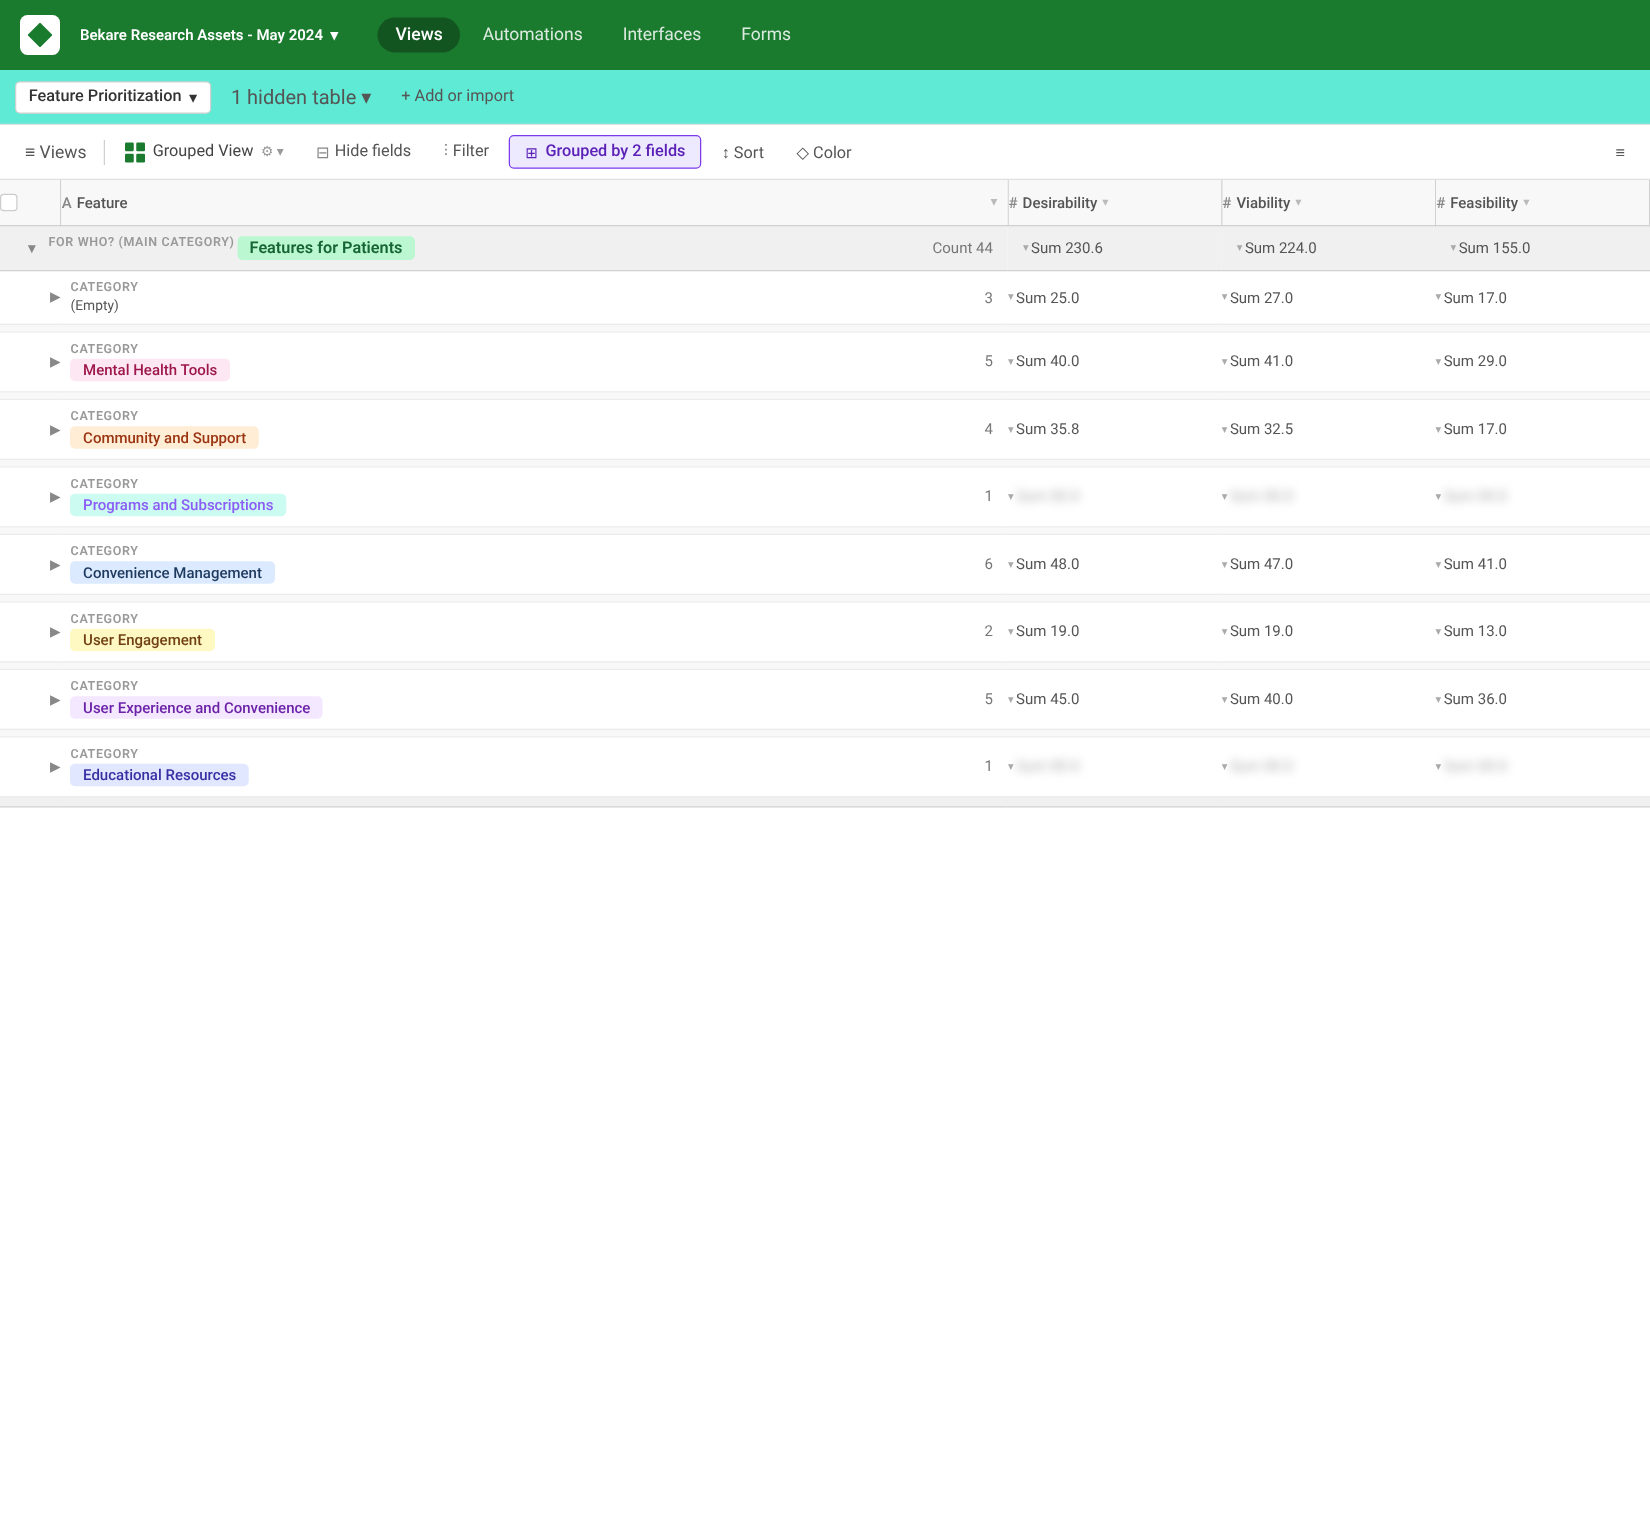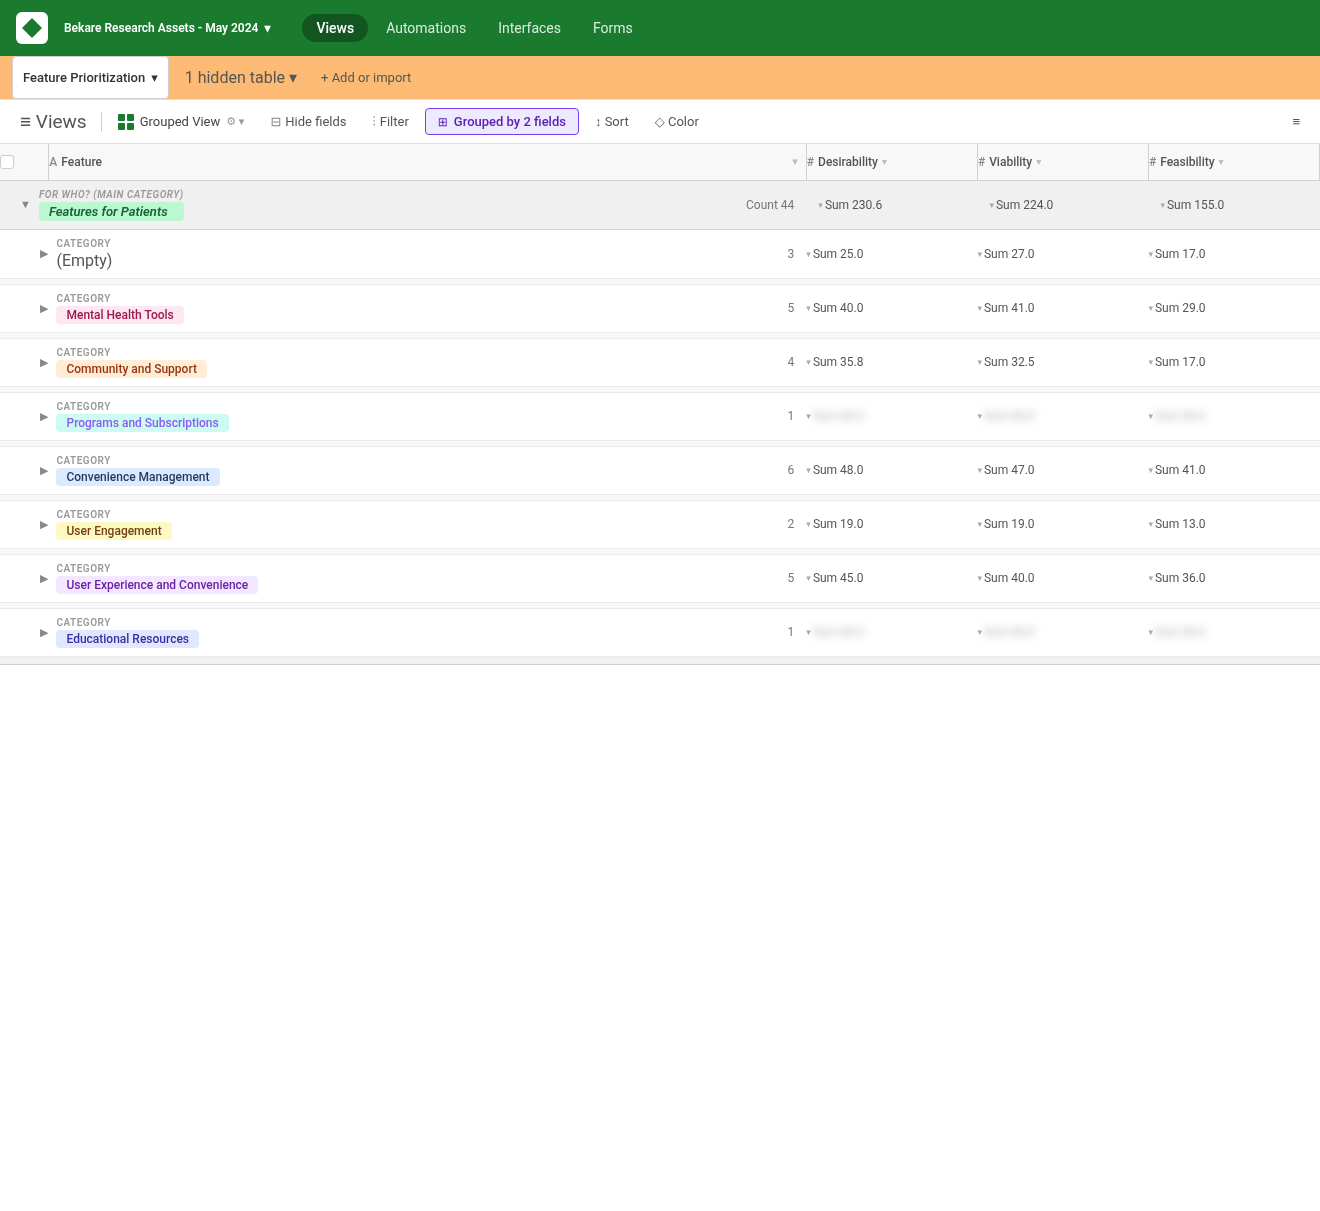--- a/index.html
+++ b/index.html
@@ -48,23 +48,24 @@
       cursor: pointer;
     }
     .nav-tab.active {
       background: rgba(0,0,0,0.3);
       color: white;
       font-weight: 500;
     }
 
     
     .toolbar {
-      background: #fdba74;
+      background: #5eead4;
       height: 44px;
       display: flex;
+      align-items: center;
       padding: 0 12px;
       gap: 8px;
       border-bottom: 1px solid #e0e0e0;
     }
     .table-selector {
       background: white;
       border: 1px solid #d0d0d0;
       border-radius: 4px;
       padding: 4px 10px;
       font-size: 13px;
@@ -99,21 +100,21 @@
       background: white;
       height: 44px;
       display: flex;
       align-items: center;
       padding: 0 12px;
       gap: 6px;
       border-bottom: 1px solid #e0e0e0;
     }
     .views-btn {
       color: #555;
-      font-size: 19px;
+      font-size: 14px;
       display: flex;
       align-items: center;
       gap: 4px;
       cursor: pointer;
       padding: 4px 8px;
     }
     .divider-v {
       width: 1px;
       height: 20px;
       background: #d0d0d0;
@@ -430,21 +431,21 @@
           </div>
         </th>
       </tr>
     </thead>
     <tbody>
 
       <tr class="group-main-row">
         <td colspan="2">
           <div class="group-main-cell" style="padding-left:8px;">
             <span class="chevron-down">▼</span>
-            <div style="display:flex;flex-direction:column;gap:2px;font-style:italic;">
+            <div style="display:flex;flex-direction:row;gap:2px;">
               <span class="label-small">FOR WHO? (MAIN CATEGORY)</span>
               <span class="group-tag-green">Features for Patients</span>
             </div>
             <span class="group-count">
               <span>Count</span>
               <span>44</span>
             </span>
           </div>
         </td>
         <td class="num-cell">
@@ -466,21 +467,21 @@
           </div>
         </td>
       </tr>
 
       <tr class="category-row">
           <td colspan="2">
             <div class="category-feature-cell">
               <span class="chevron-right">▶</span>
               <div style="display: flex; flex-direction: column; gap: 2px;">
                 <span class="label-small">CATEGORY</span>
-                <span style="color: rgb(85, 85, 85); font-size: 16px;">(Empty)</span>
+                <span style="color: rgb(85, 85, 85); font-size: 11px;">(Empty)</span>
               </div>
               <span class="count-badge">3</span>
             </div>
           </td>
           <td class="num-cell">
             <div class="num-sum">
               <span class="sum-chevron">▾</span>
               <span>Sum 25.0</span>
             </div>
           </td>

